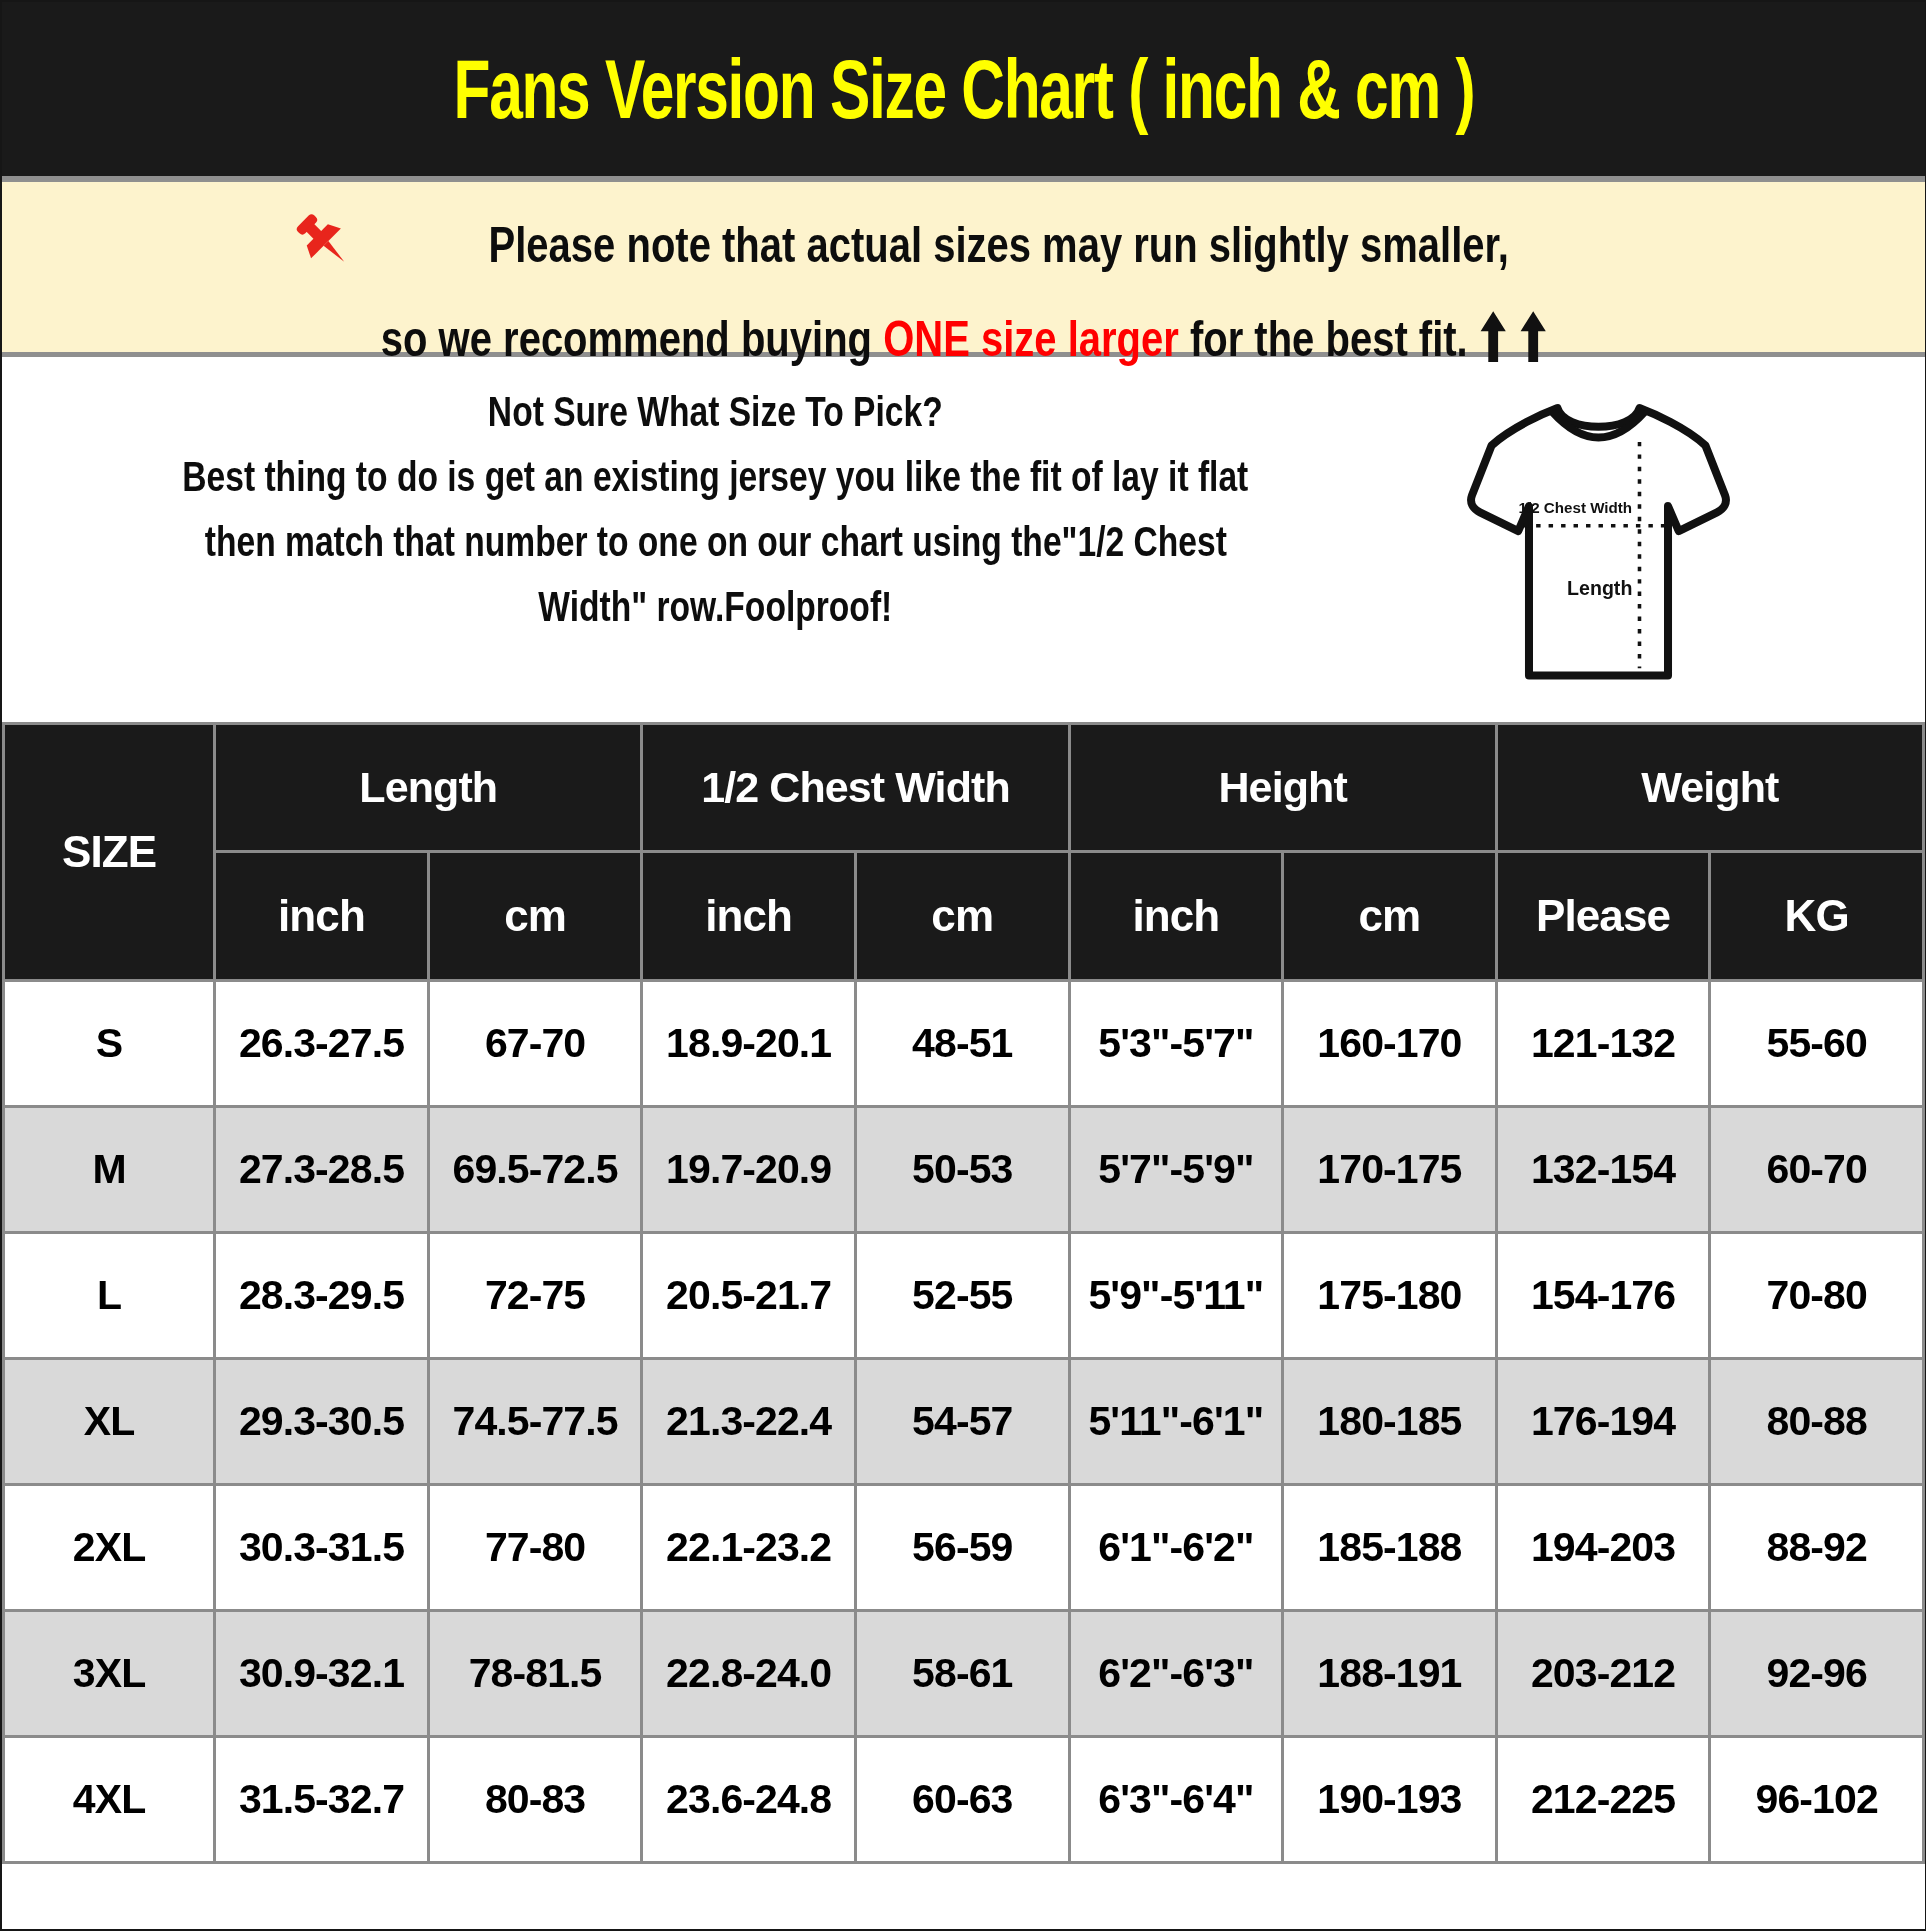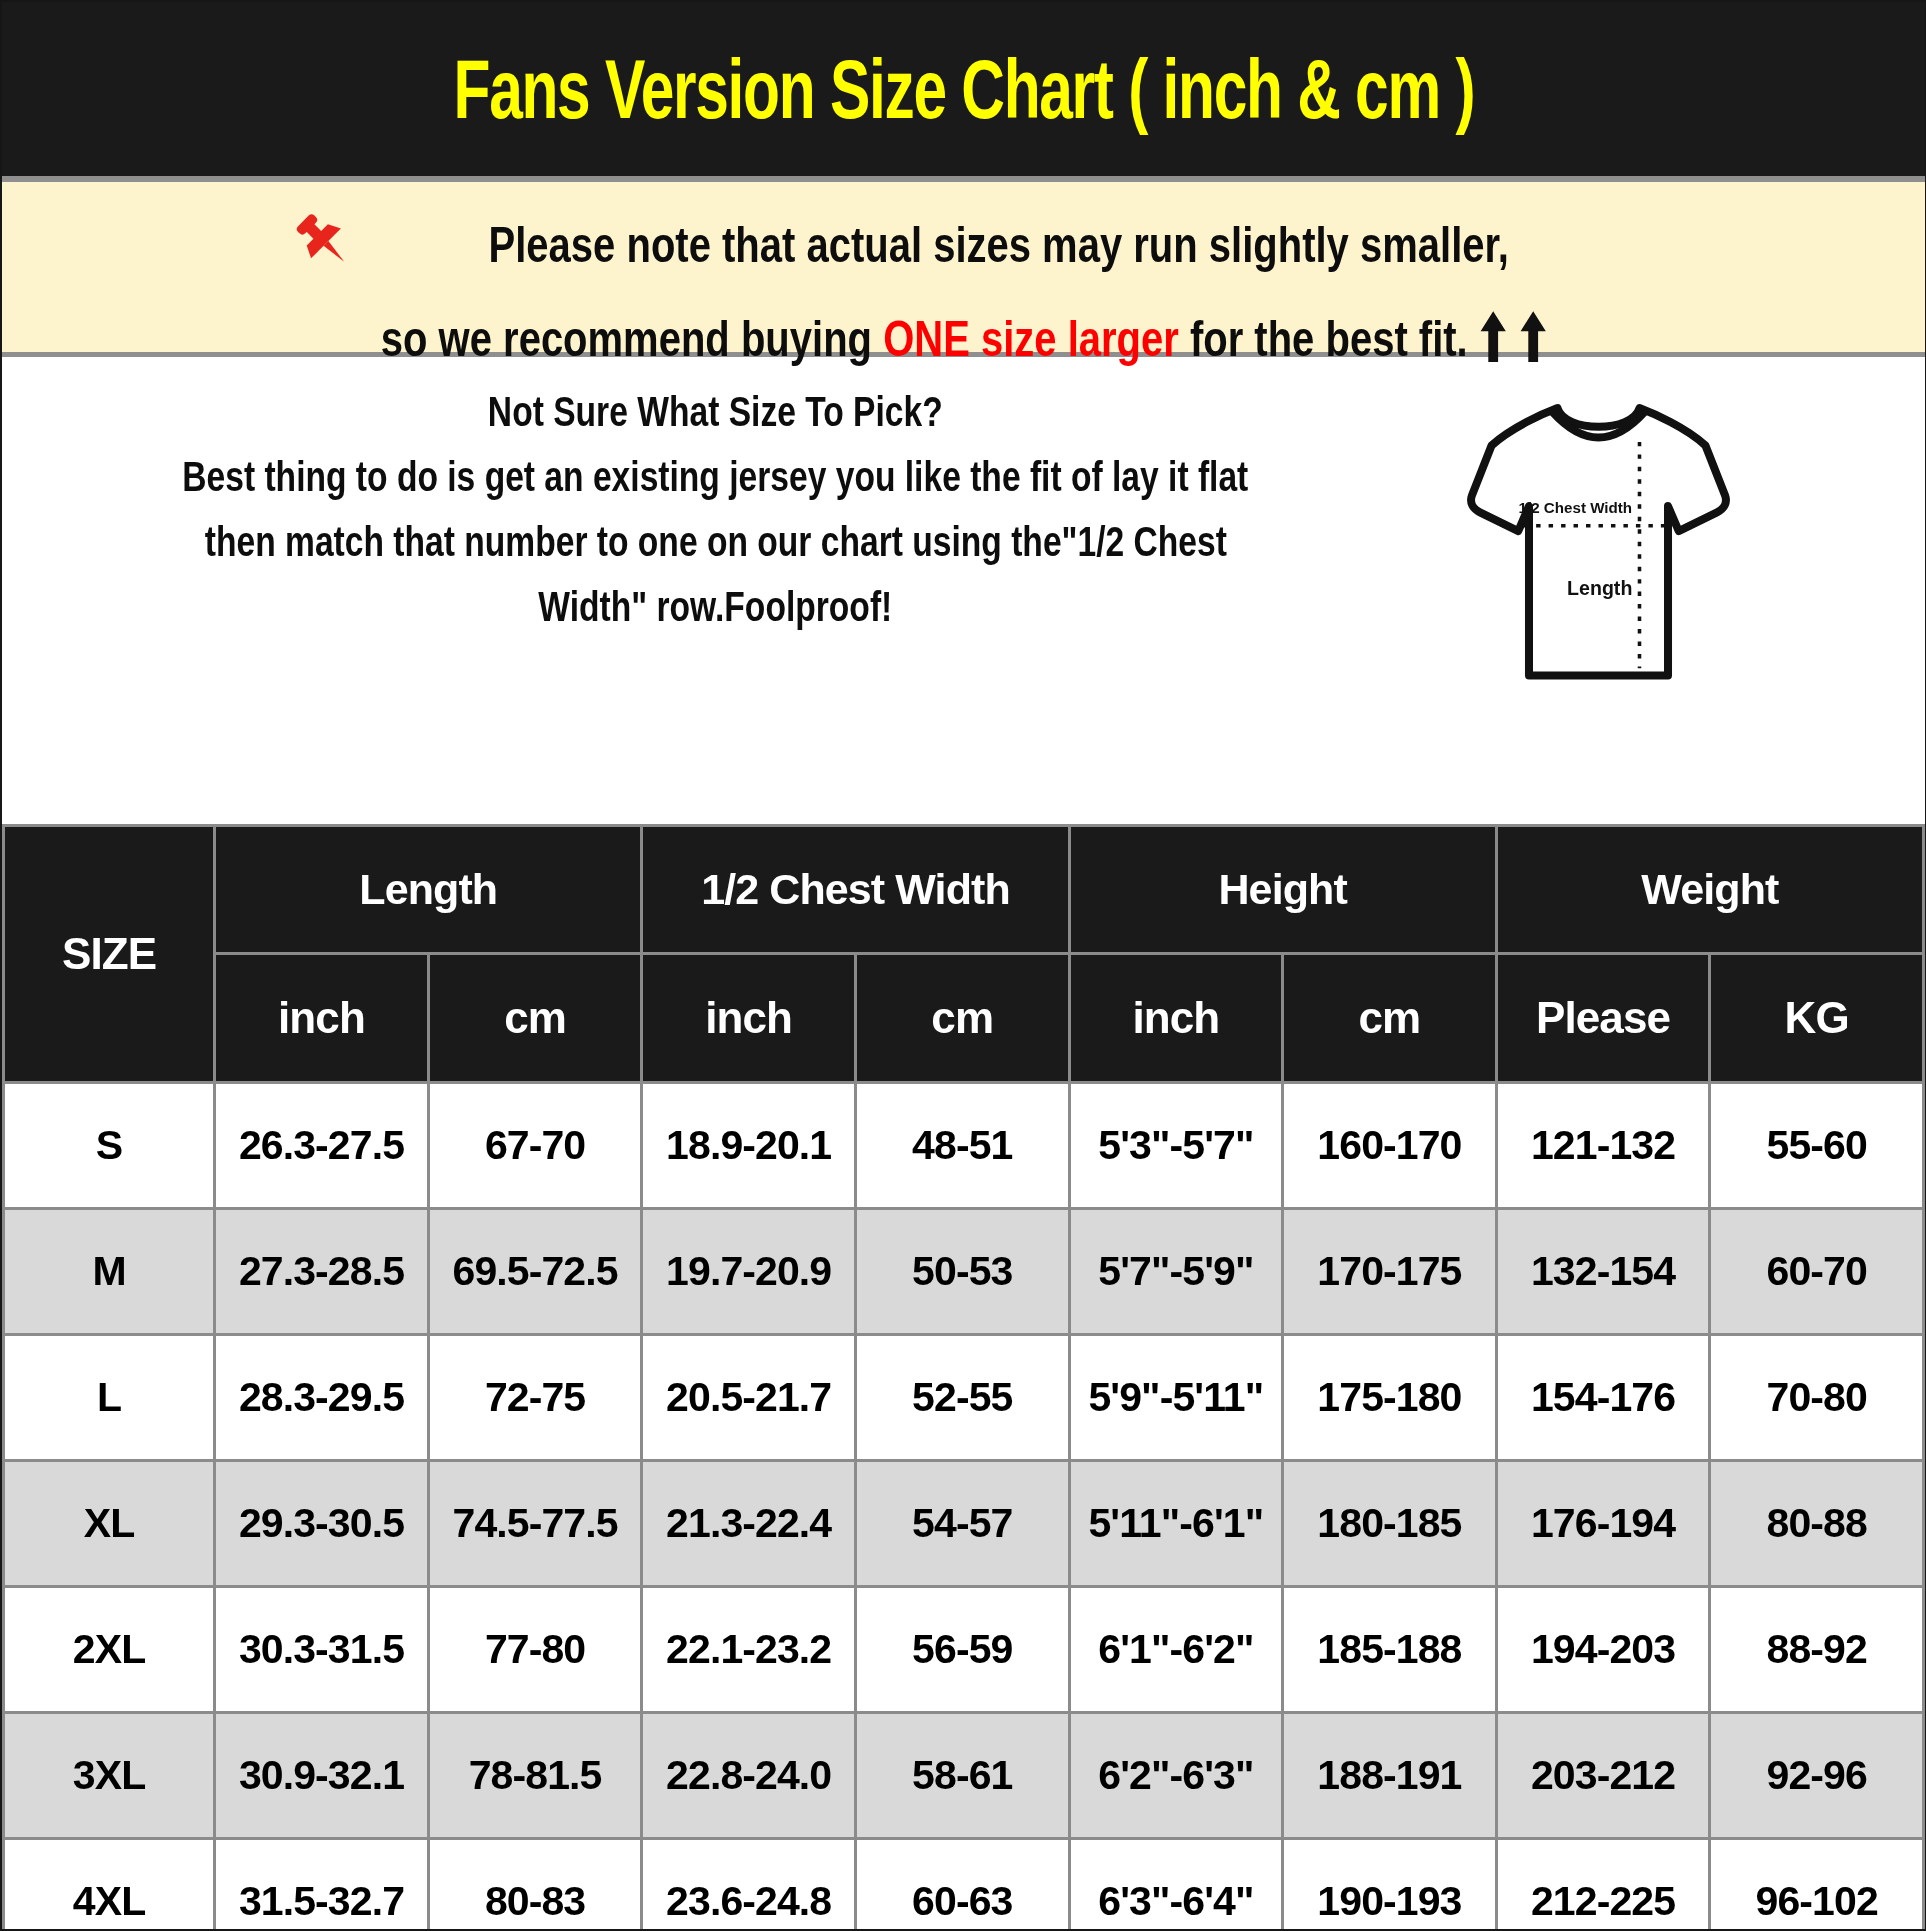--- a/index.html
+++ b/index.html
@@ -15,21 +15,21 @@
   .divider { height:5.5px; background:#8f8f8f; }
 
   
   .note { height:170px; background:#fdf3cd; text-align:center; padding-top:16px; }
   .note-line { line-height:94px; font-size:50px; font-weight:bold; color:#0d0d0d; }
   .note-line .red { color:#ff0000; }
   .pin { display:inline-block; width:68px; height:79px; vertical-align:-20px; margin-right:1.8px; }
   .arrow { display:inline-block; width:35px; height:53px; vertical-align:-7.3px; margin-left:14.7px; }
 
   
-  .guide { height:467px; background:#ffffff; display:flex; }
+  .guide { height:365px; background:#ffffff; display:flex; }
   .guide-text { flex:1; text-align:center; padding-top:22px; }
   .gline { line-height:65px; font-size:42px; font-weight:bold; color:#0d0d0d; }
   .guide-figure { width:496px; flex:0 0 496px; }
   .guide-figure svg { margin:35px 0 0 26px; }
 
   
   table { width:100%; border-collapse:collapse; table-layout:fixed; }
   th, td { border:3.7px solid #8b8b8b; text-align:center; vertical-align:middle; padding:0; font-weight:bold; letter-spacing:-0.9px; }
   thead th { background:#1a1a1a; color:#ffffff; }
   th.size-th { font-size:44px; }

